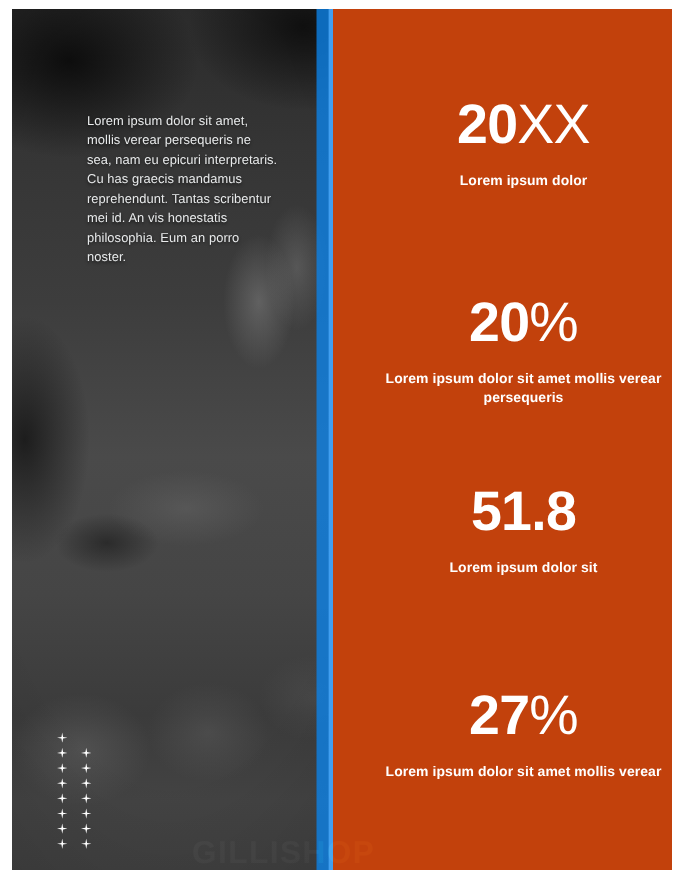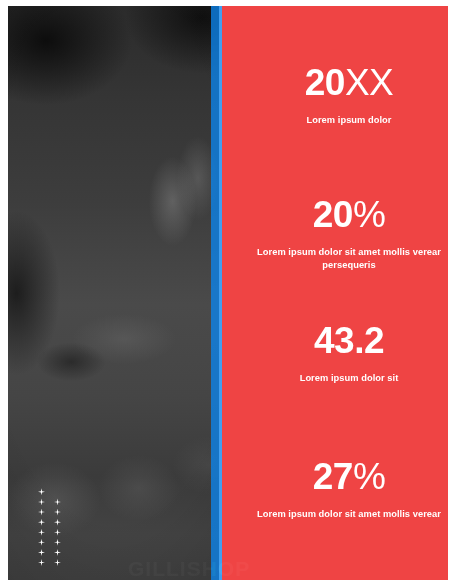--- a/index.html
+++ b/index.html
@@ -120,21 +120,21 @@
     background: rgba(12,132,236,0.78);
   }
 
   
   .blue-panel {
     position: absolute;
     left: 222px;
     top: 6px;
     width: 226px;
     height: 574px;
-    background: #ef4444;
+    background: #c2410c;
     overflow: hidden;
   }
 
   .stats {
     position: absolute;
     inset: 0;
     padding: 0 14px;
     display: flex;
     flex-direction: column;
   }
@@ -187,20 +187,21 @@
 </style>
 </head>
 <body>
 
 <div id="slide">
 
   <div class="photo-panel">
     <div class="photo-art"></div>
     <div class="photo-vignette"></div>
 
+    <div class="left-copy">Lorem ipsum dolor sit amet, mollis verear persequeris ne sea, nam eu epicuri interpretaris. Cu has graecis mandamus reprehendunt. Tantas scribentur mei id. An vis honestatis philosophia. Eum an porro noster.</div>
 
     <div class="diamond-grid">
       <div class="diamond-row">
         <span class="diamond"></span>
       </div>
       <div class="diamond-row">
         <span class="diamond"></span>
         <span class="diamond"></span>
       </div>
       <div class="diamond-row">
@@ -239,21 +240,21 @@
         <div class="stat-value"><span>20</span><span class="light">XX</span></div>
         <div class="stat-label">Lorem ipsum dolor</div>
       </div>
 
       <div class="stat-block s2">
         <div class="stat-value"><span>20</span><span class="light">%</span></div>
         <div class="stat-label">Lorem ipsum dolor sit amet mollis verear persequeris</div>
       </div>
 
       <div class="stat-block s3">
-        <div class="stat-value"><span>43.2</span><span class="light"></span></div>
+        <div class="stat-value"><span>51.8</span><span class="light"></span></div>
         <div class="stat-label">Lorem ipsum dolor sit</div>
       </div>
 
       <div class="stat-block s4">
         <div class="stat-value"><span>27</span><span class="light">%</span></div>
         <div class="stat-label">Lorem ipsum dolor sit amet mollis verear</div>
       </div>
 
     </div>
   </div>

